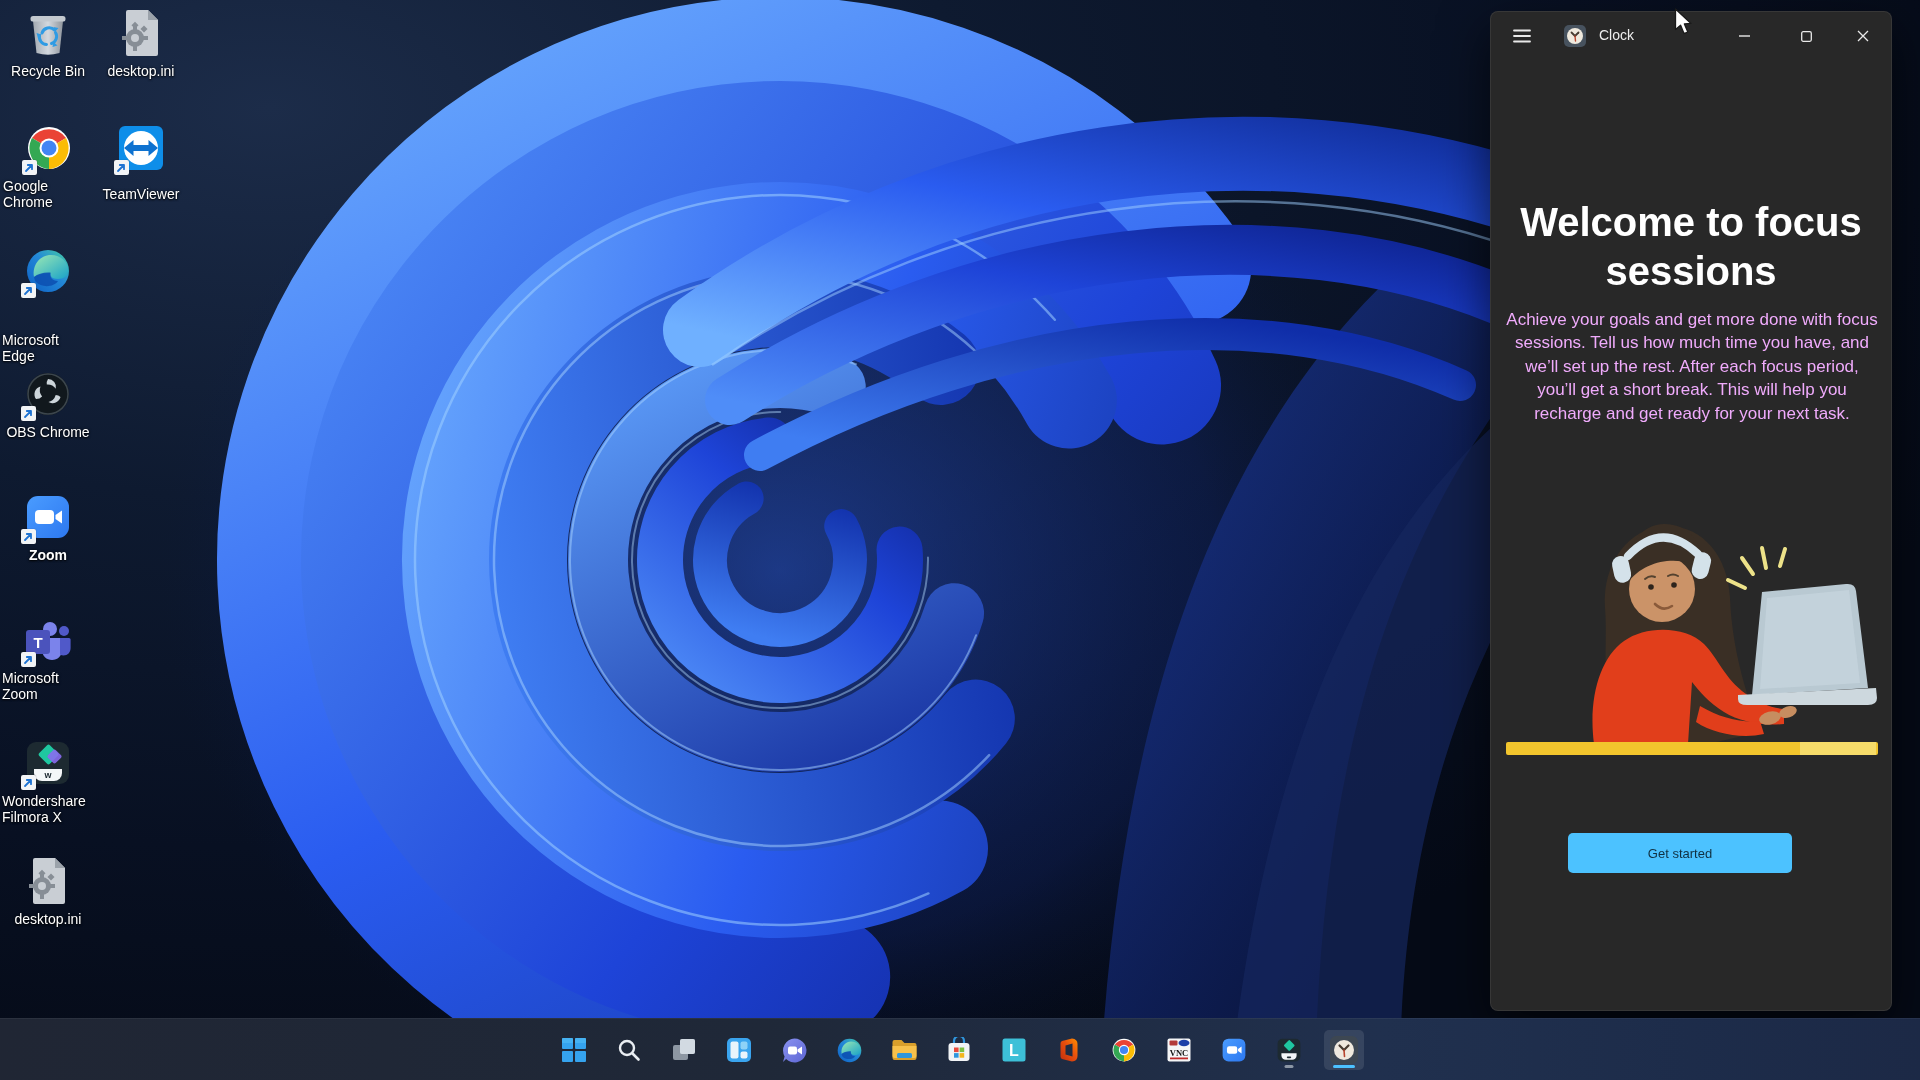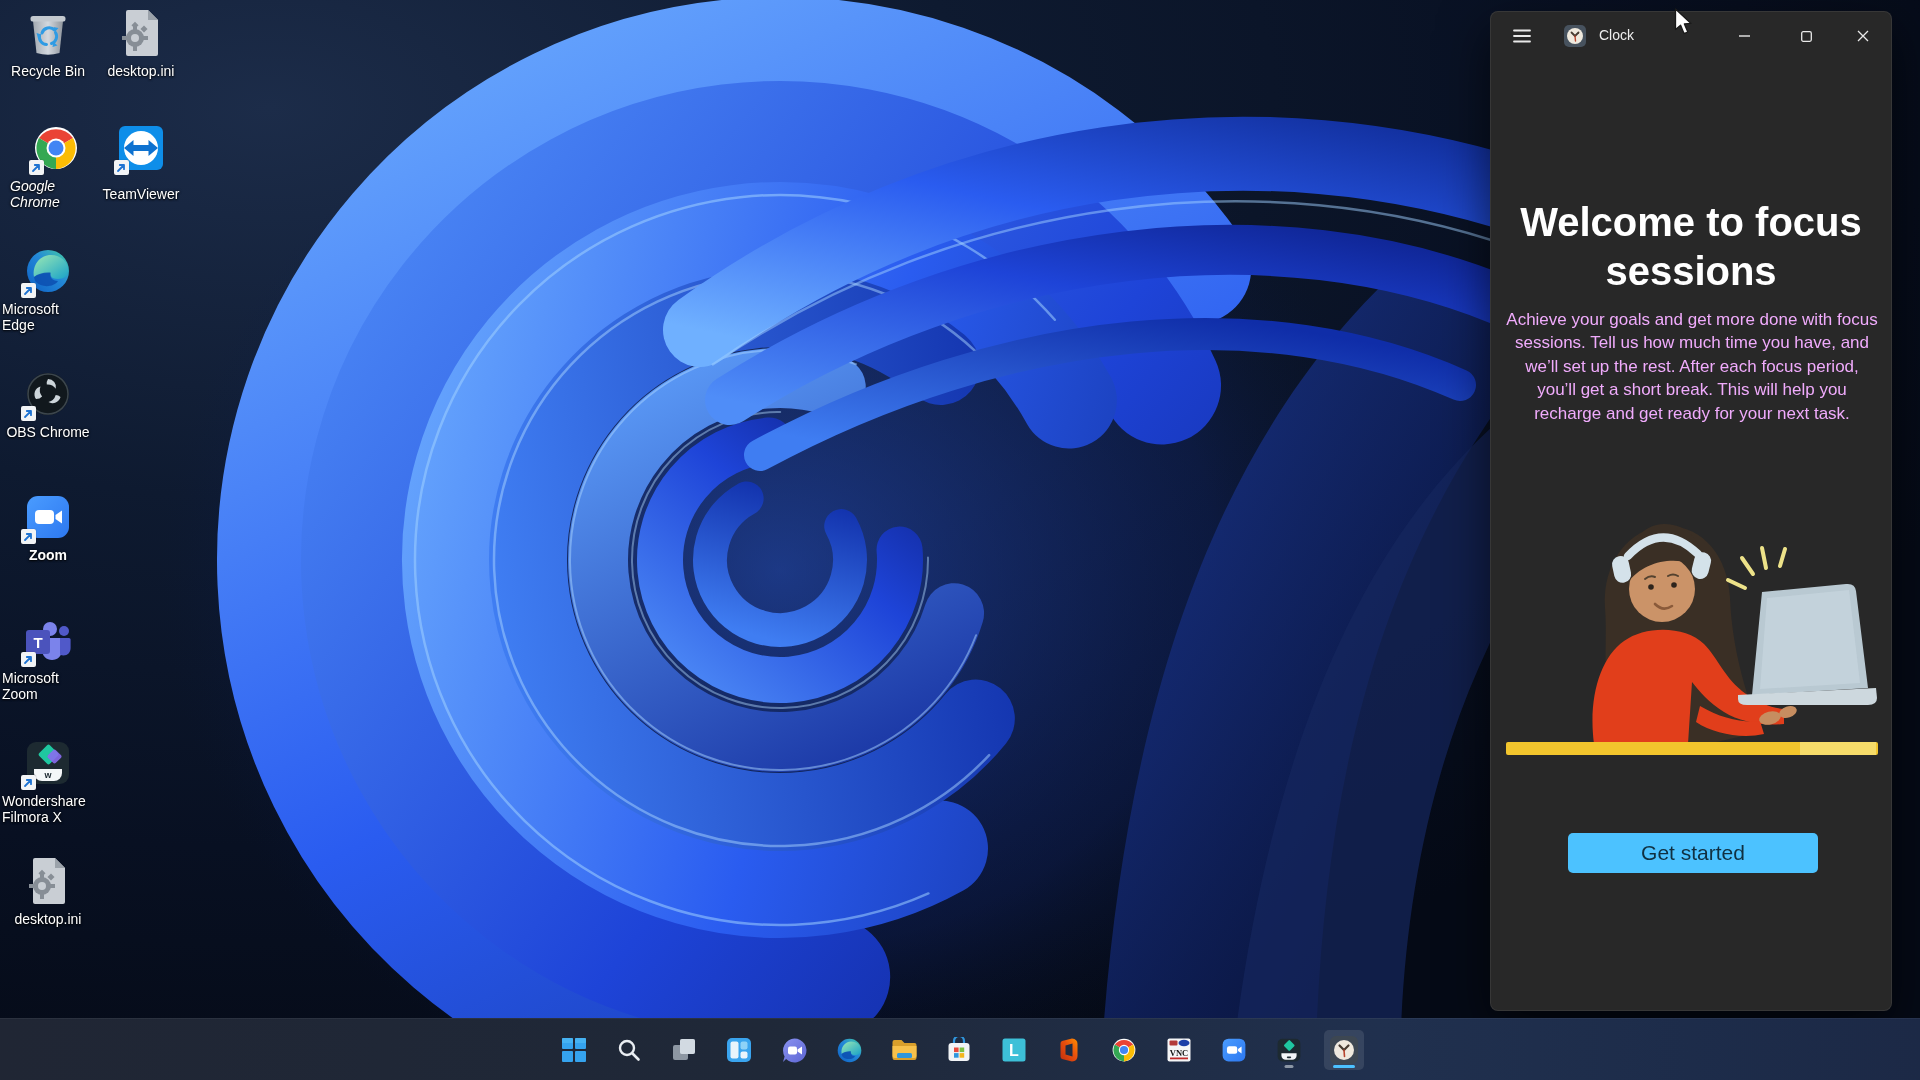--- a/index.html
+++ b/index.html
@@ -33,22 +33,22 @@
                   display:flex; align-items:center; justify-content:center; border-radius:4px; }
   .win-appicon { position:absolute; left:73px; top:13px; width:22px; height:22px; }
   .win-title { position:absolute; left:108px; top:15px; font-size:14px; color:#ededed; }
   .cap-btn { position:absolute; top:2px; width:44px; height:44px; display:flex;
              align-items:center; justify-content:center; }
   .win-heading { position:absolute; top:186px; left:0; width:100%; text-align:center;
                  font-size:40px; line-height:49px; font-weight:700; color:#ffffff; }
   .win-para { position:absolute; top:296px; left:14px; width:374px; text-align:center;
               font-size:17px; line-height:23.4px; color:#f0abfc; }
   .win-illo { position:absolute; top:480px; left:13px; width:376px; height:268px; }
-  .cta-btn { position:absolute; top:821px; left:77px; width:250px; height:40px;
-             background:#4cc2ff; border:none; border-radius:5px; font-size:21px;
+  .cta-btn { position:absolute; top:821px; left:77px; width:224px; height:40px;
+             background:#4cc2ff; border:none; border-radius:5px; font-size:13px;
              color:#103041; font-family:"Liberation Sans",sans-serif; cursor:pointer; }
 
   
   .taskbar { position:absolute; left:0; top:1018px; width:1920px; height:62px;
              background:linear-gradient(90deg,#202634 0%, #1f2838 40%, #20304e 72%, #1d2c4a 88%, #1c2946 100%);
              border-top:1px solid rgba(255,255,255,.05); }
   .tb-icons { position:absolute; left:554px; top:11px; display:flex; gap:15px; }
   .tb-btn { width:40px; height:40px; border-radius:5px; display:flex; align-items:center;
             justify-content:center; position:relative; cursor:pointer; }
   .tb-btn.active { background:rgba(255,255,255,.10); }
@@ -178,21 +178,21 @@
               <rect x="-11.5" y="-11.5" width="5" height="5" transform="rotate(45)"></rect>
               <rect x="6.5" y="-11.5" width="5" height="5" transform="rotate(45 9 -9)"></rect>
             </g>
             <circle r="4" fill="#c9ced4"></circle>
           </g>
         </svg>
       </div>
       <div class="dt-label">desktop.ini</div>
     </div>
 
-    <div class="dt-item" style="left:10px; top:123px;font-style:italic;">
+    <div class="dt-item" style="left:3px; top:123px;">
       <div class="dt-ico">
         <svg width="48" height="48" viewBox="0 0 48 48">
           <circle cx="24" cy="24" r="21" fill="#fff"></circle>
           <path d="M24 24 L7 14 A21 21 0 0 1 41 14 Z" fill="#ea4335"></path>
           <path d="M24 24 L41 14 A21 21 0 0 1 24 45 Z" fill="#fbbc05"></path>
           <path d="M24 24 L24 45 A21 21 0 0 1 7 14 Z" fill="#34a853"></path>
           <circle cx="24" cy="24" r="9.5" fill="#fff"></circle>
           <circle cx="24" cy="24" r="7.5" fill="#4285f4"></circle>
         </svg>
         <span class="sc-arrow">
@@ -213,21 +213,21 @@
         </svg>
         <span class="sc-arrow">
           <svg width="11" height="11" viewBox="0 0 11 11">
               <path d="M2 9 L8 3 M8 3 h-4.2 M8 3 v4.2" stroke="#1e73d2" stroke-width="1.8" fill="none" stroke-linecap="round"></path>
             </svg>
         </span>
       </div>
       <div class="dt-label">TeamViewer</div>
     </div>
 
-    <div class="dt-item" style="left:2px; top:246px;">
+    <div class="dt-item" style="left:2px; top:246px;gap:31px;">
       <div class="dt-ico">
         <svg width="48" height="48" viewBox="0 0 48 48">
           <defs>
             <linearGradient id="edgeG1" x1="0" y1="1" x2="1" y2="0">
               <stop offset="0%" stop-color="#0d5fc4"></stop>
                 <stop offset="55%" stop-color="#2388d8"></stop>
                 <stop offset="100%" stop-color="#47d3a0"></stop>
             </linearGradient>
             <linearGradient id="edgeG2" x1="0" y1="0" x2="1" y2="1">
               <stop offset="0%" stop-color="#9be8b4"></stop>

